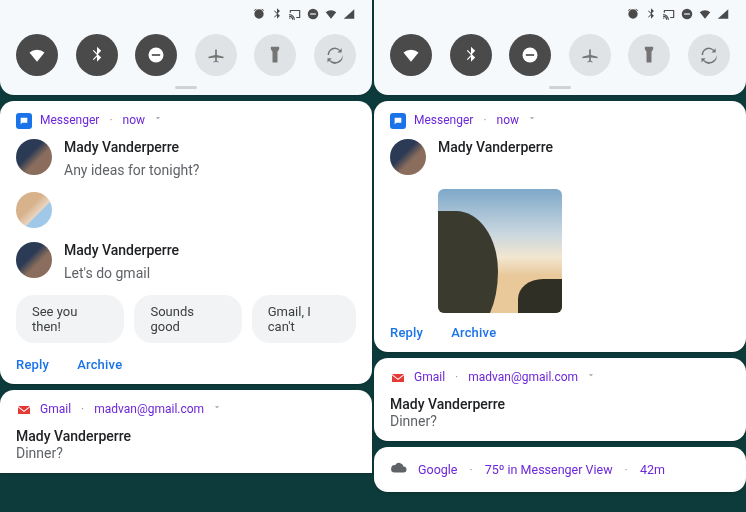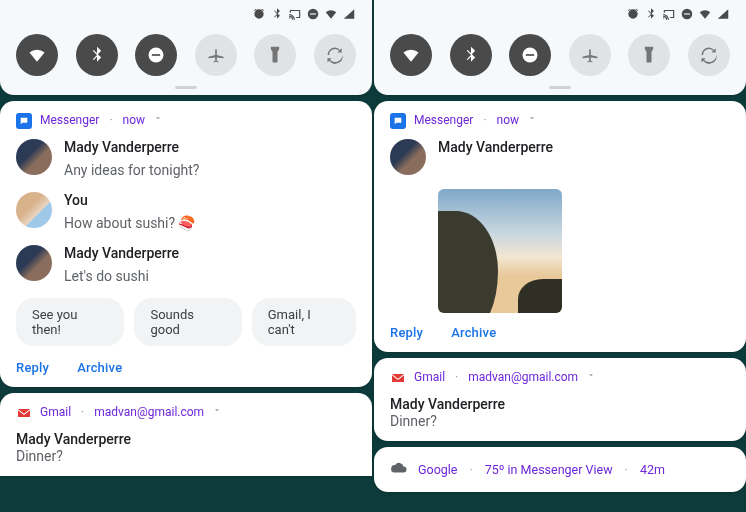--- a/index.html
+++ b/index.html
@@ -196,30 +196,26 @@
 
     <div class="msg-row">
       <div class="avatar av-a"></div>
       <div>
         <div class="msg-name">Mady Vanderperre</div>
         <div class="msg-body">Any ideas for tonight?</div>
       </div>
     </div>
     <div class="msg-row">
       <div class="avatar av-b"></div>
-      <div>
-        <div class="msg-name">You</div>
-        <div class="msg-body">How about sushi? 🍣</div>
-      </div>
     </div>
     <div class="msg-row">
       <div class="avatar av-a"></div>
       <div>
         <div class="msg-name">Mady Vanderperre</div>
-        <div class="msg-body">Let's do sushi</div>
+        <div class="msg-body">Let's do gmail</div>
       </div>
     </div>
 
     <div class="chips">
       <div class="chip">See you then!</div>
       <div class="chip">Sounds good</div>
       <div class="chip">Gmail, I can't</div>
     </div>
 
     <div class="actions">

